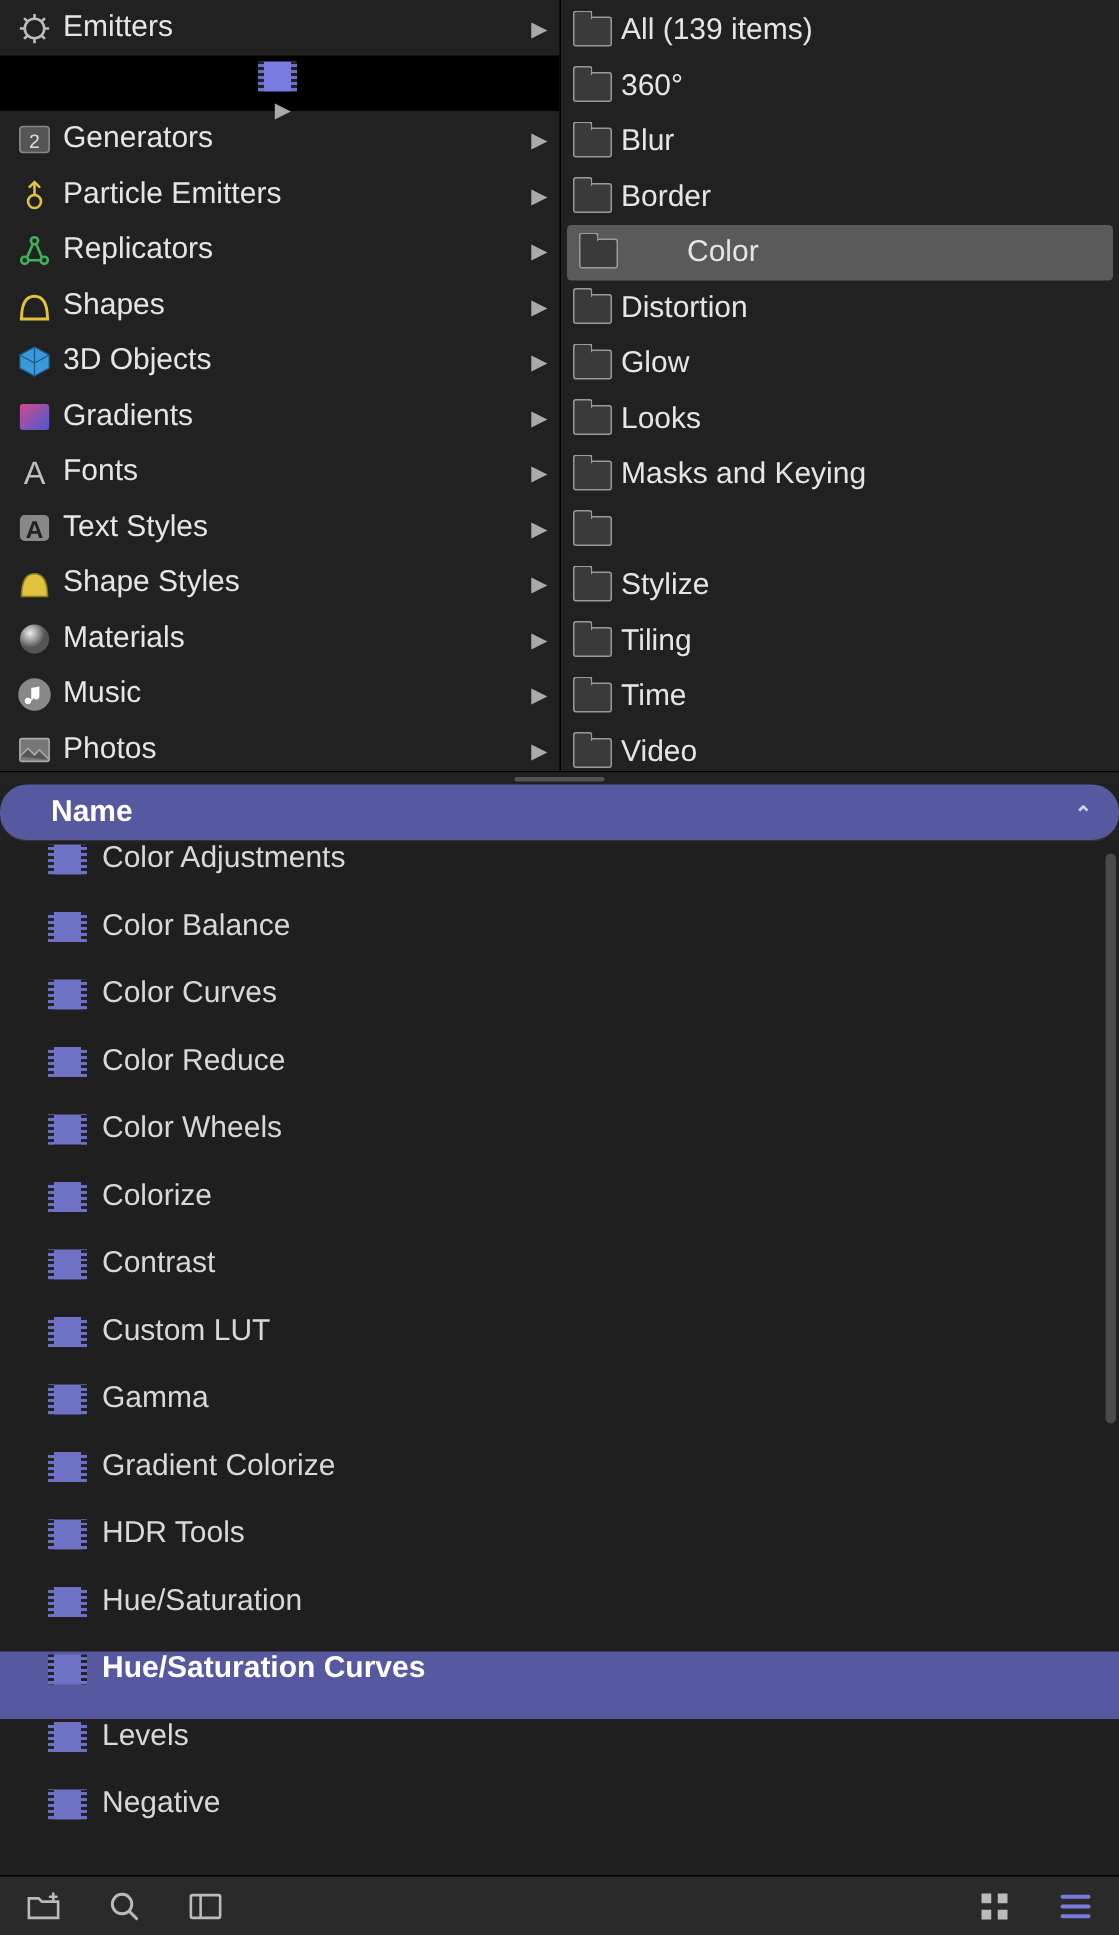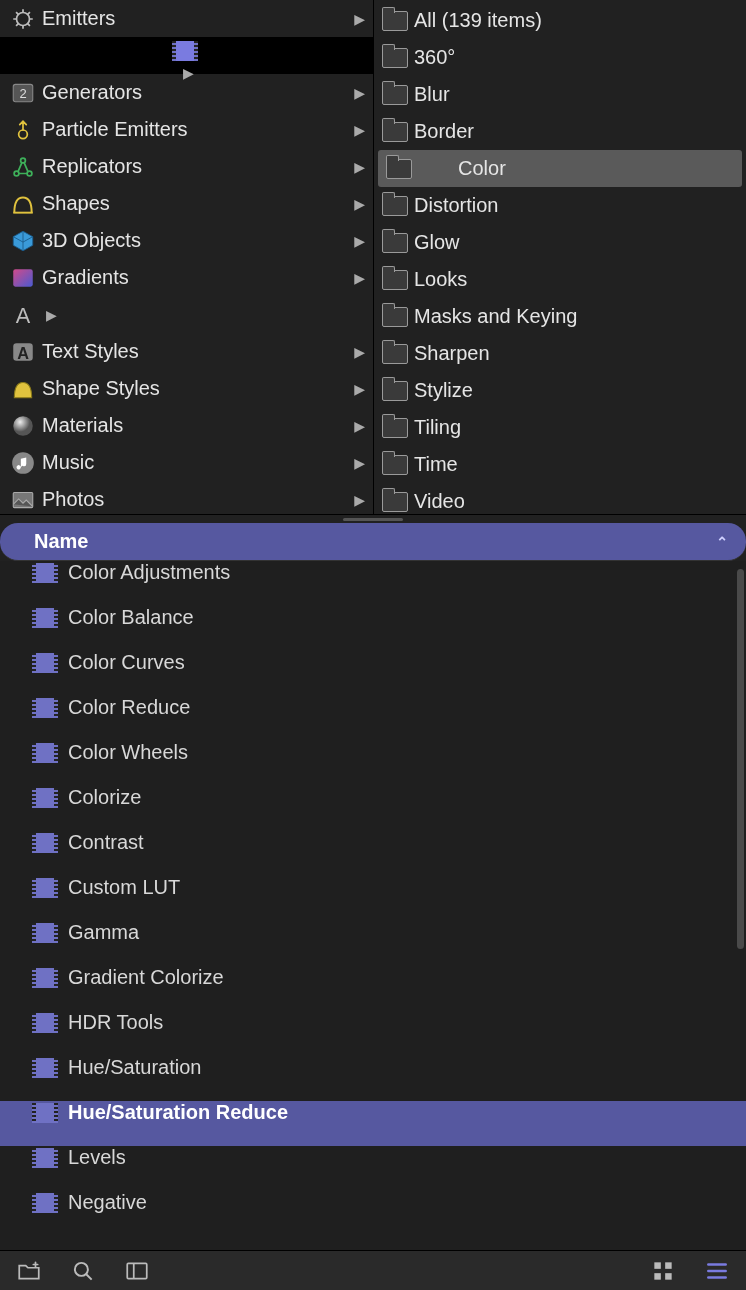--- a/index.html
+++ b/index.html
@@ -129,20 +129,21 @@
         </span>
         <span class="lbl">Gradients</span>
         <span class="chev">▶</span>
       </div>
       <div class="row">
         <span class="icon-slot">
           <svg class="ico" viewBox="0 0 24 24" fill="#bcbcbc">
             <text x="12" y="19" text-anchor="middle" font-size="20" font-family="serif">A</text>
           </svg>
         </span>
+        <span class="lbl">Fonts</span>
         <span class="chev">▶</span>
       </div>
       <div class="row">
         <span class="icon-slot">
           <svg class="ico" viewBox="0 0 24 24">
             <rect x="3" y="4" width="18" height="16" rx="3" fill="#888"></rect>
             <text x="12" y="18" text-anchor="middle" font-size="15" fill="#222" font-weight="bold">A</text>
           </svg>
         </span>
         <span class="lbl">Text Styles</span>
@@ -245,21 +246,20 @@
       <div class="row">
         <span class="icon-slot">
           <div class="folder-icon"></div>
         </span>
         <span class="lbl">Masks and Keying</span>
       </div>
       <div class="row">
         <span class="icon-slot">
           <div class="folder-icon"></div>
         </span>
-        <span class="lbl">Sharpen</span>
       </div>
       <div class="row">
         <span class="icon-slot">
           <div class="folder-icon"></div>
         </span>
         <span class="lbl">Stylize</span>
       </div>
       <div class="row">
         <span class="icon-slot">
           <div class="folder-icon"></div>
@@ -361,21 +361,21 @@
     <div class="list-row">
       <span class="icon-slot">
         <div class="filmstrip"></div>
       </span>
       <span>Hue/Saturation</span>
     </div>
     <div class="list-row sel">
       <span class="icon-slot">
         <div class="filmstrip"></div>
       </span>
-      <span>Hue/Saturation Reduce</span>
+      <span>Hue/Saturation Curves</span>
     </div>
     <div class="list-row">
       <span class="icon-slot">
         <div class="filmstrip"></div>
       </span>
       <span>Levels</span>
     </div>
     <div class="list-row">
       <span class="icon-slot">
         <div class="filmstrip"></div>

